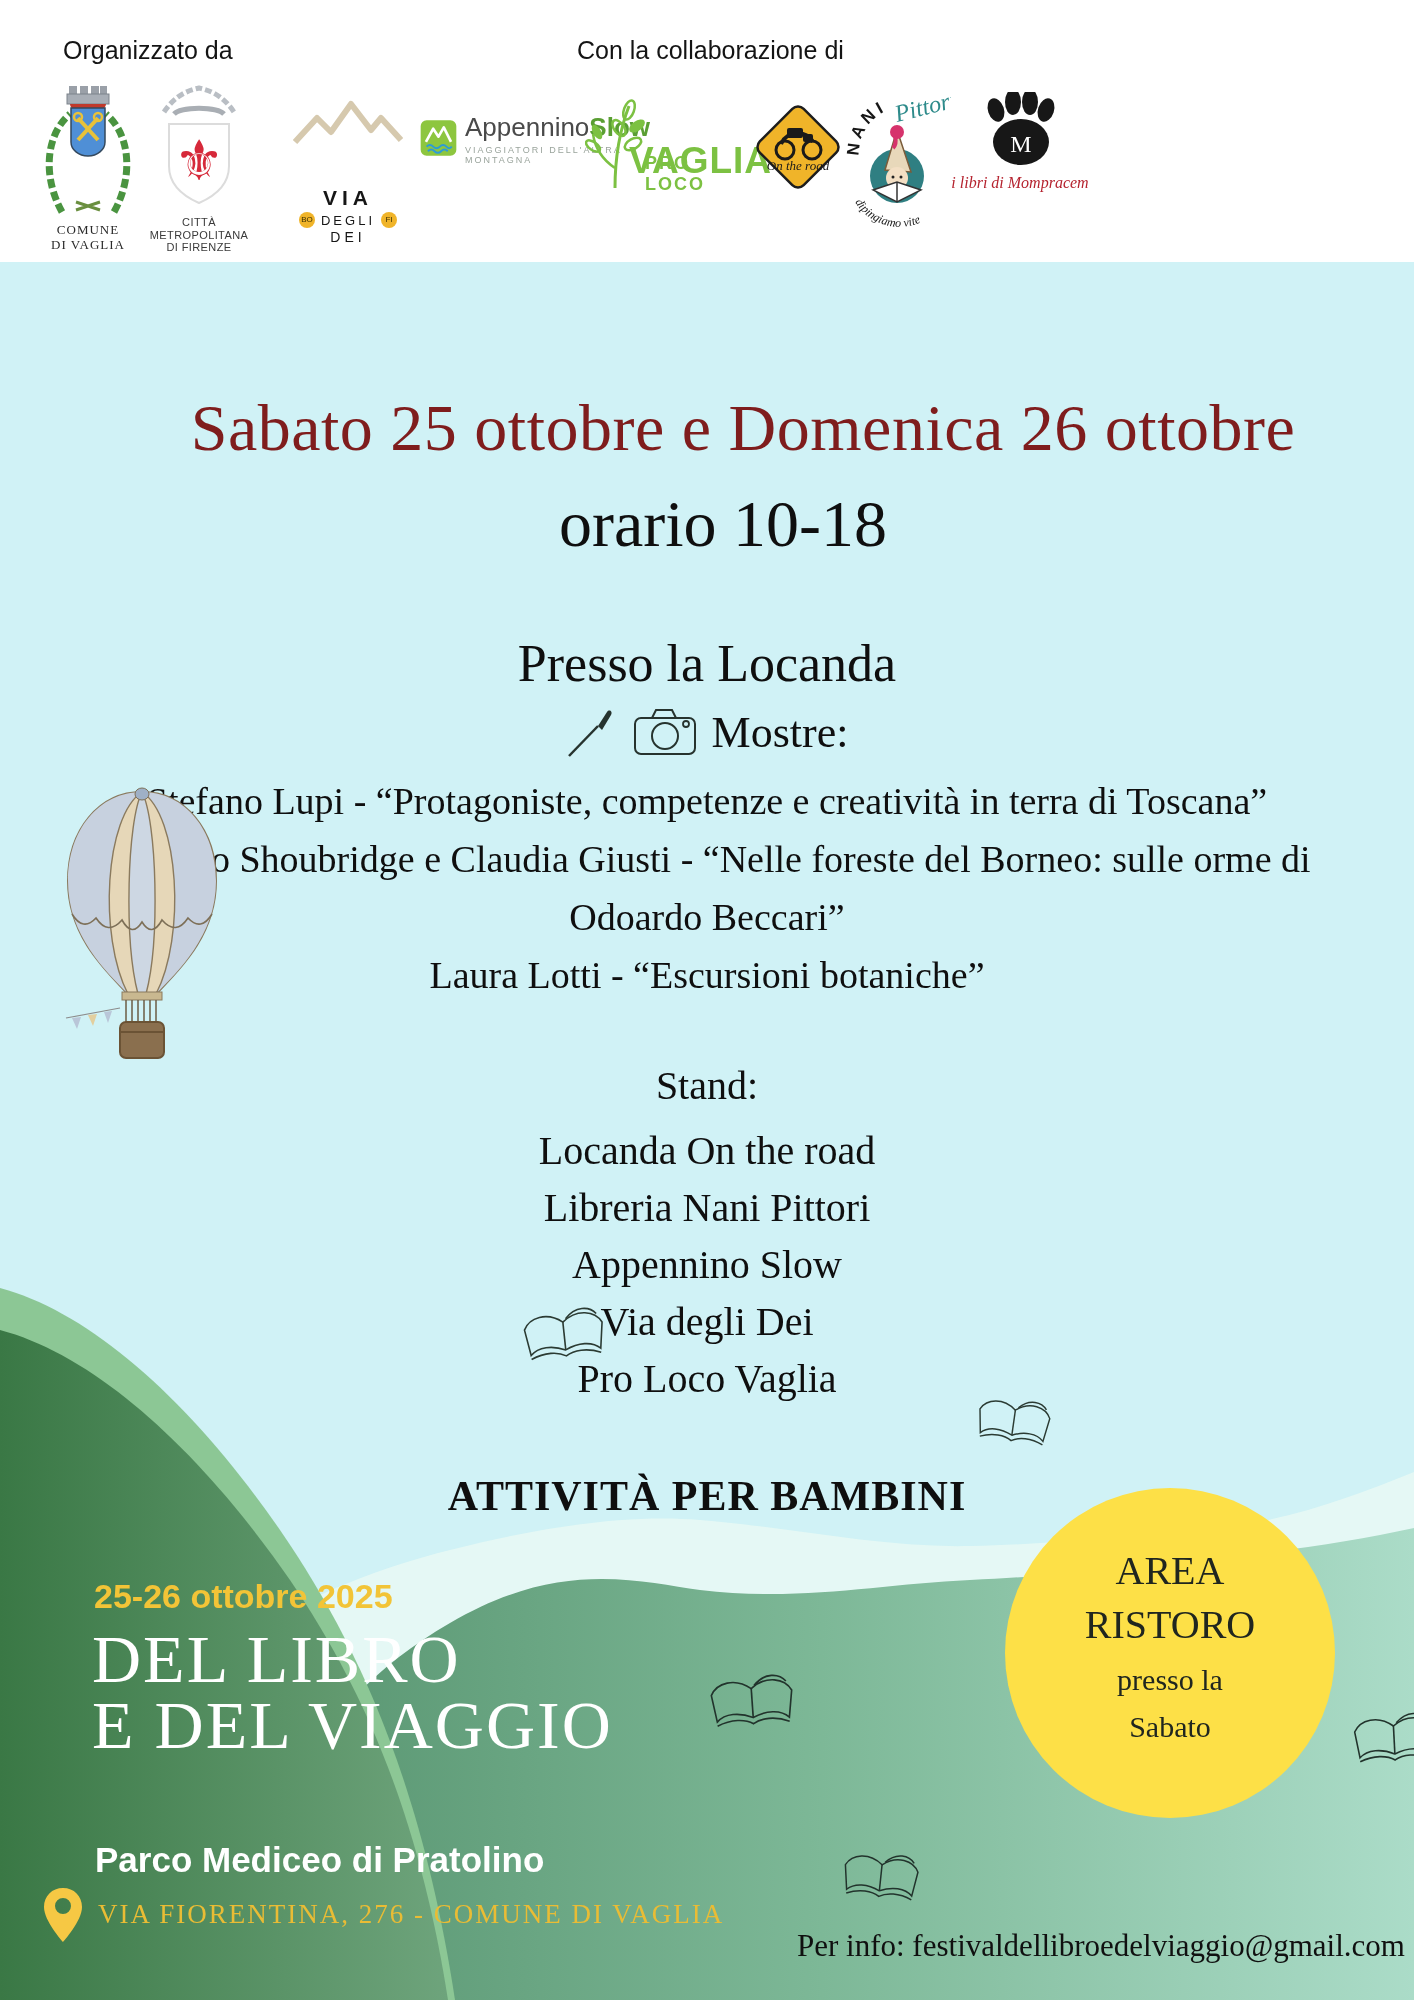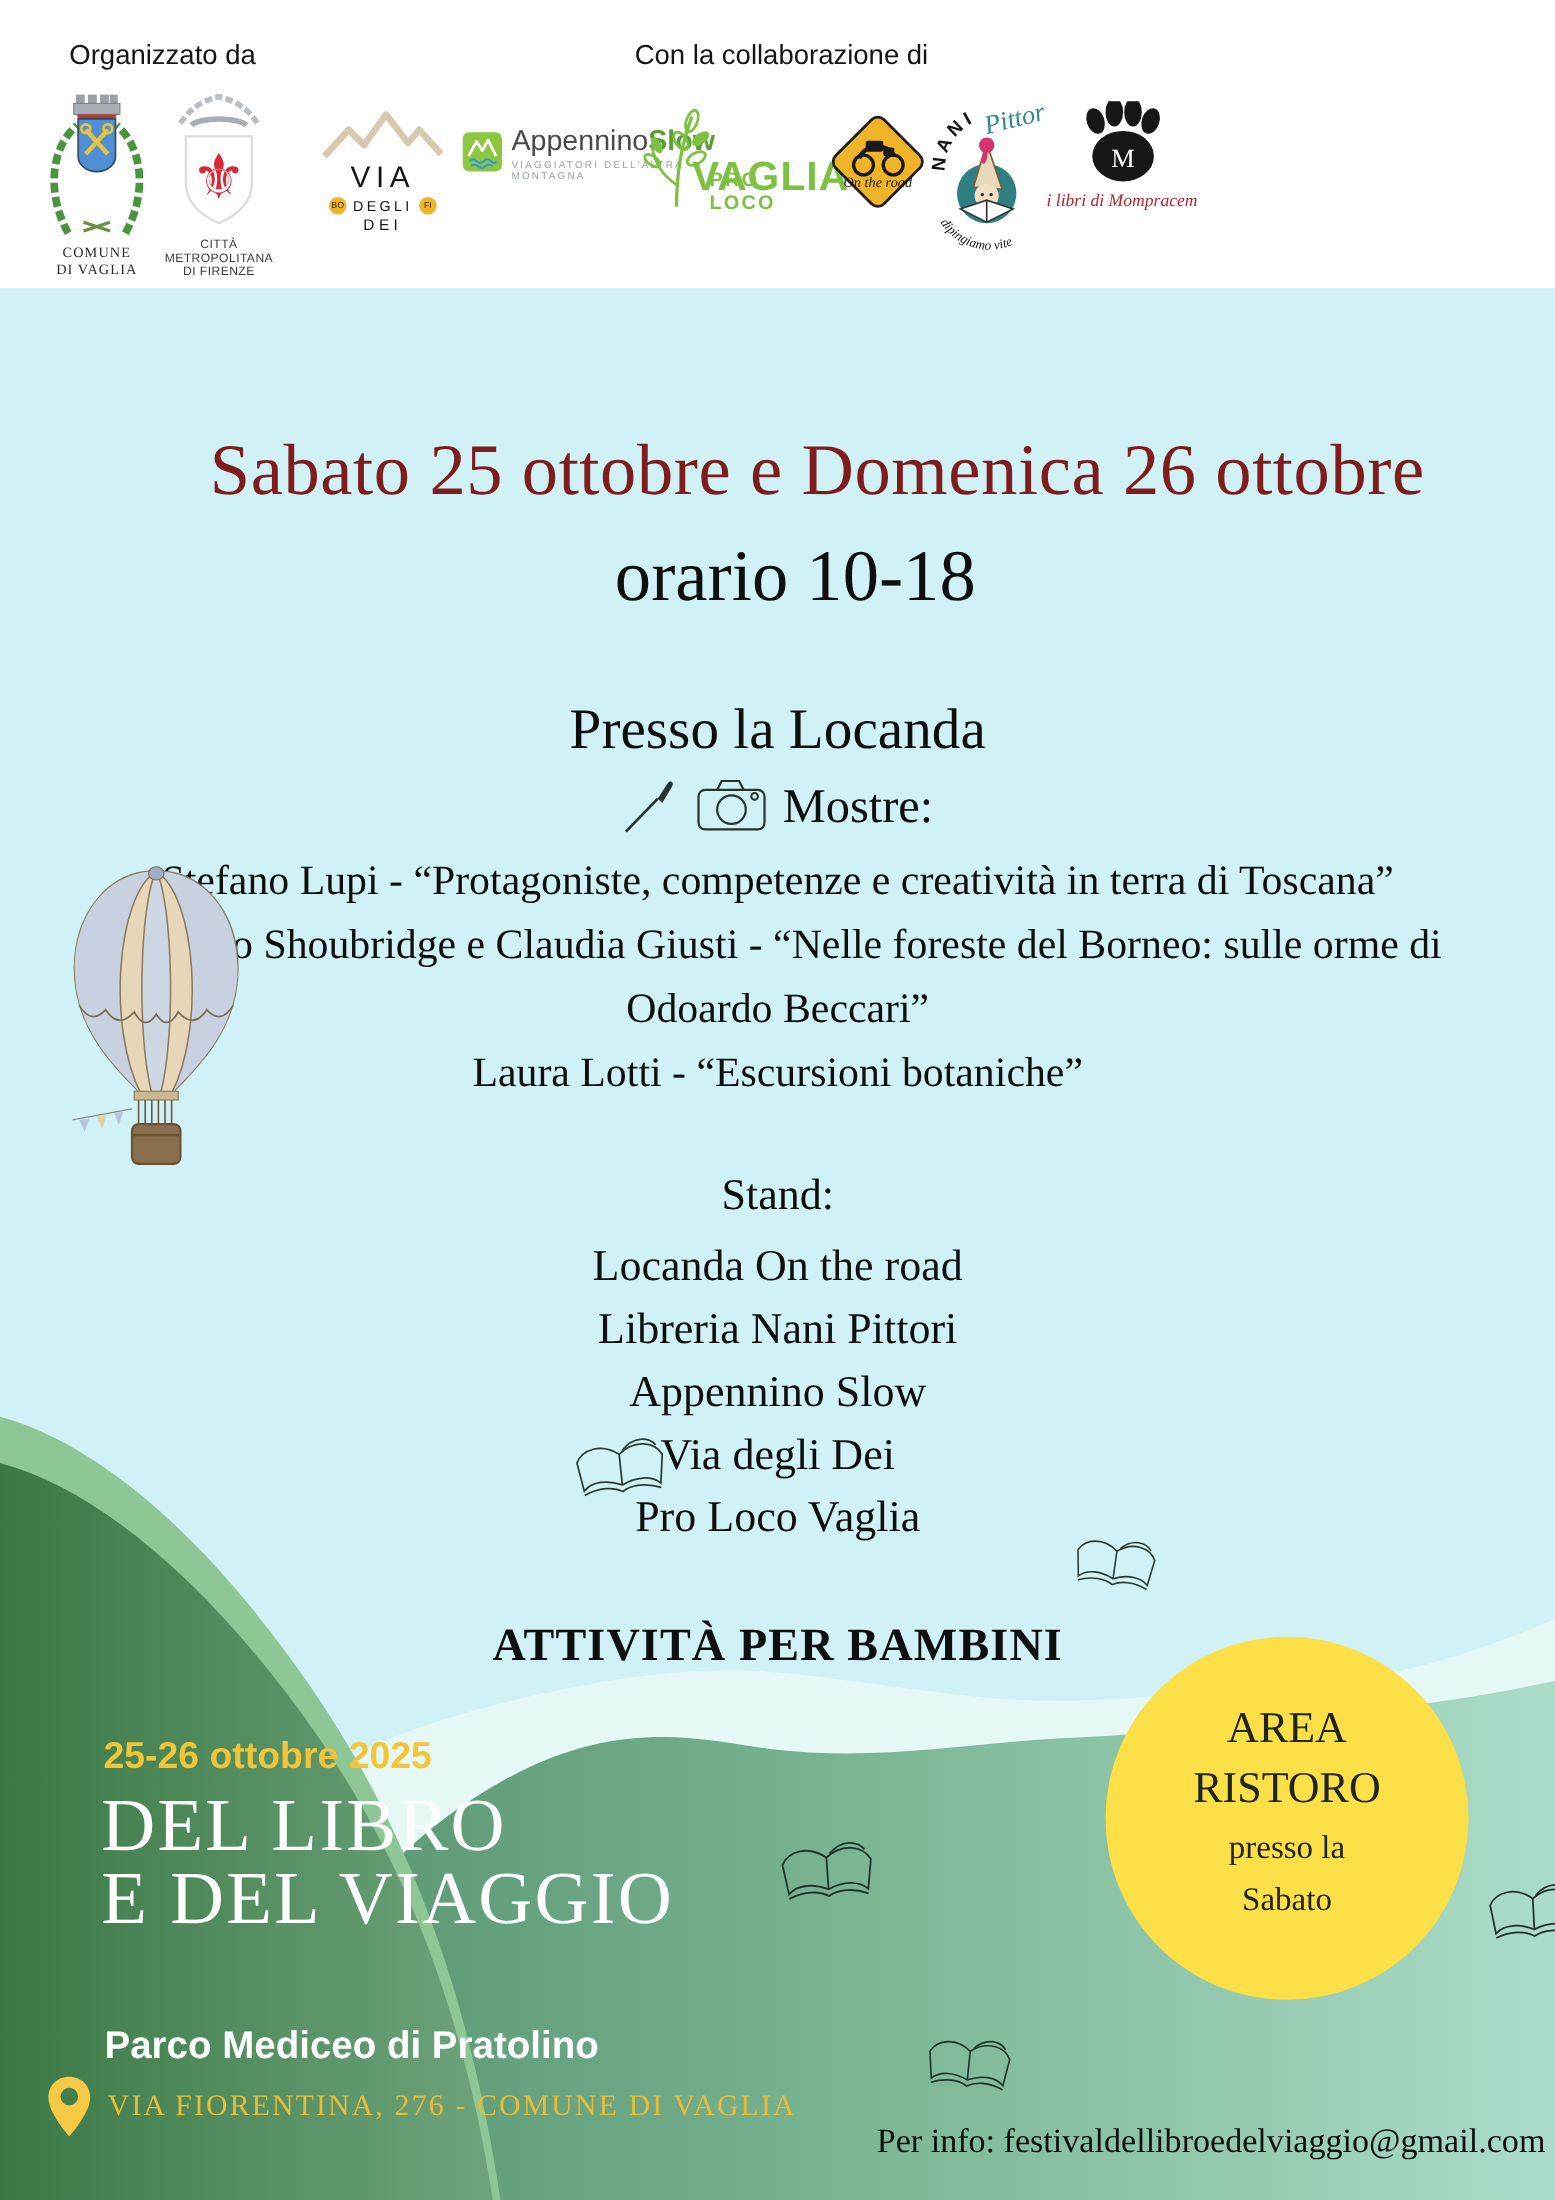--- a/index.html
+++ b/index.html
@@ -82,21 +82,21 @@
       <div>CITTÀ METROPOLITANA</div>
       <div>DI FIRENZE</div>
     </div>
   </div>
 
   <div class="abs" style="left:293px;top:100px;width:110px;text-align:center;">
     <svg width="110" height="46" viewBox="0 0 110 46">
       <polyline points="2,42 24,18 38,32 58,4 78,30 88,18 108,40" fill="none" stroke="#d6c9ae" stroke-width="6" stroke-linejoin="round"></polyline>
       <polyline points="52,20 64,32 74,24" fill="none" stroke="#bdb executes09e" stroke-width="2"></polyline>
     </svg>
-    <div class="sans" style="font-size:27px;font-weight:normal;letter-spacing:5px;color:#161616;">VIA</div>
+    <div class="sans" style="font-size:21px;font-weight:bold;letter-spacing:5px;color:#161616;margin-top:40px;">VIA</div>
     <div style="display:flex;align-items:center;justify-content:center;gap:6px;margin-top:2px;">
       <span class="sans" style="width:16px;height:16px;border-radius:50%;background:#f0b429;color:#3c2f00;font-size:8px;line-height:16px;display:inline-block;">BO</span>
       <span class="sans" style="font-size:13px;letter-spacing:3px;color:#161616;">DEGLI</span>
       <span class="sans" style="width:16px;height:16px;border-radius:50%;background:#f0b429;color:#3c2f00;font-size:8px;line-height:16px;display:inline-block;">FI</span>
     </div>
     <div class="sans" style="font-size:14px;letter-spacing:4px;color:#161616;margin-top:1px;">DEI</div>
   </div>
 
   <div class="abs" style="left:420px;top:110px;width:230px;display:flex;align-items:center;gap:8px;">
     <svg width="56" height="56" viewBox="0 0 56 56">

